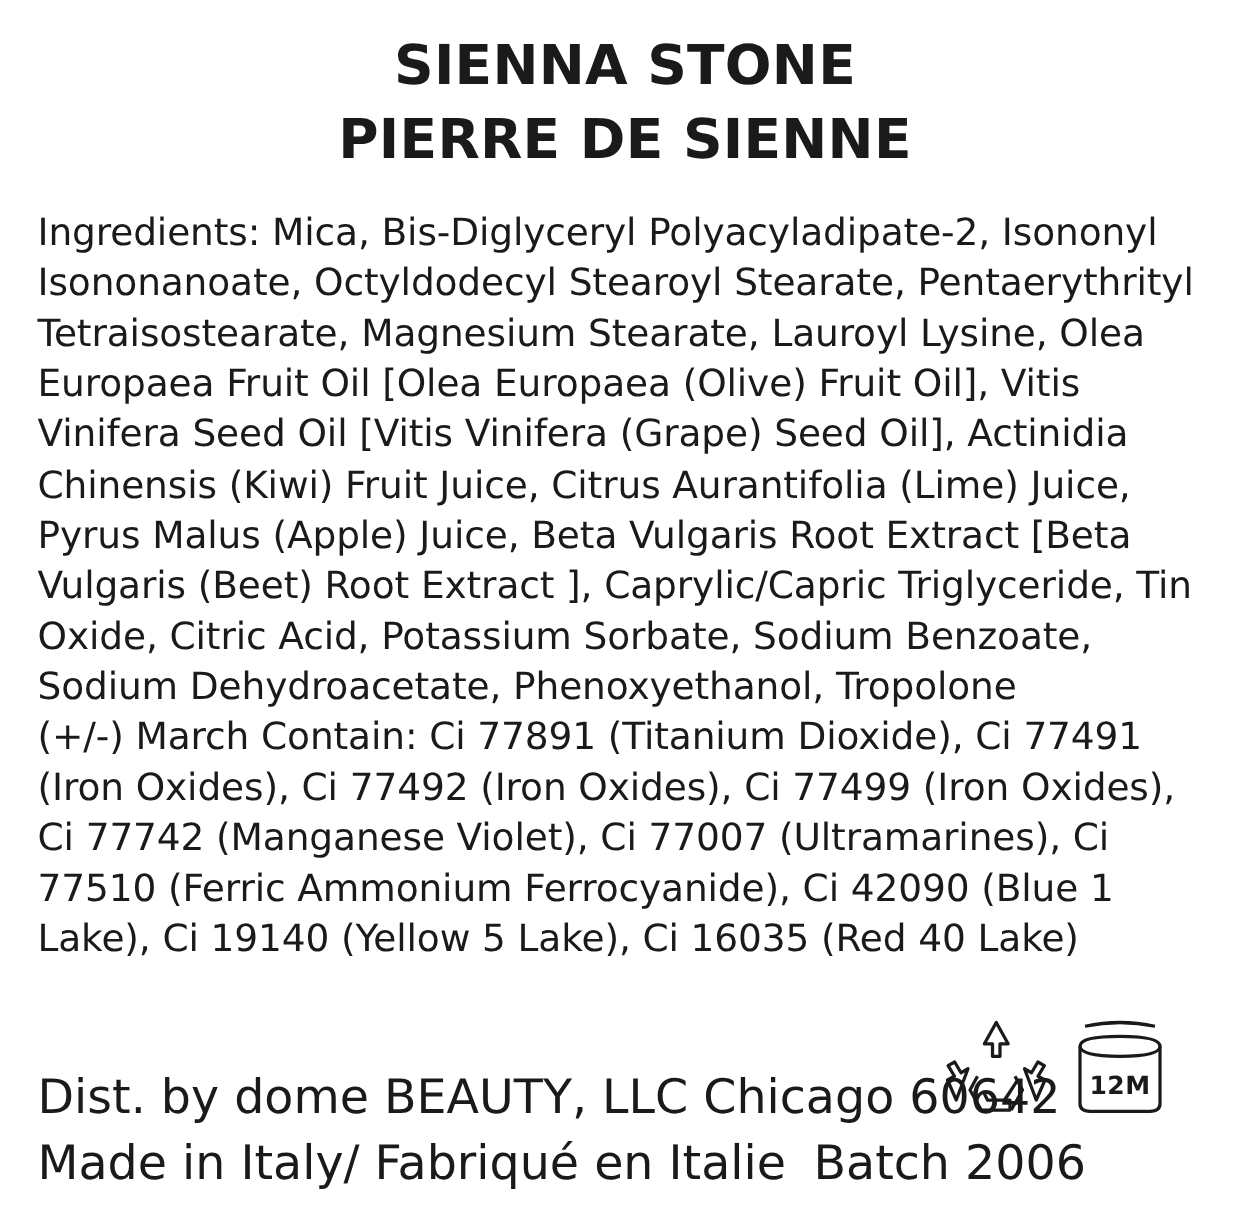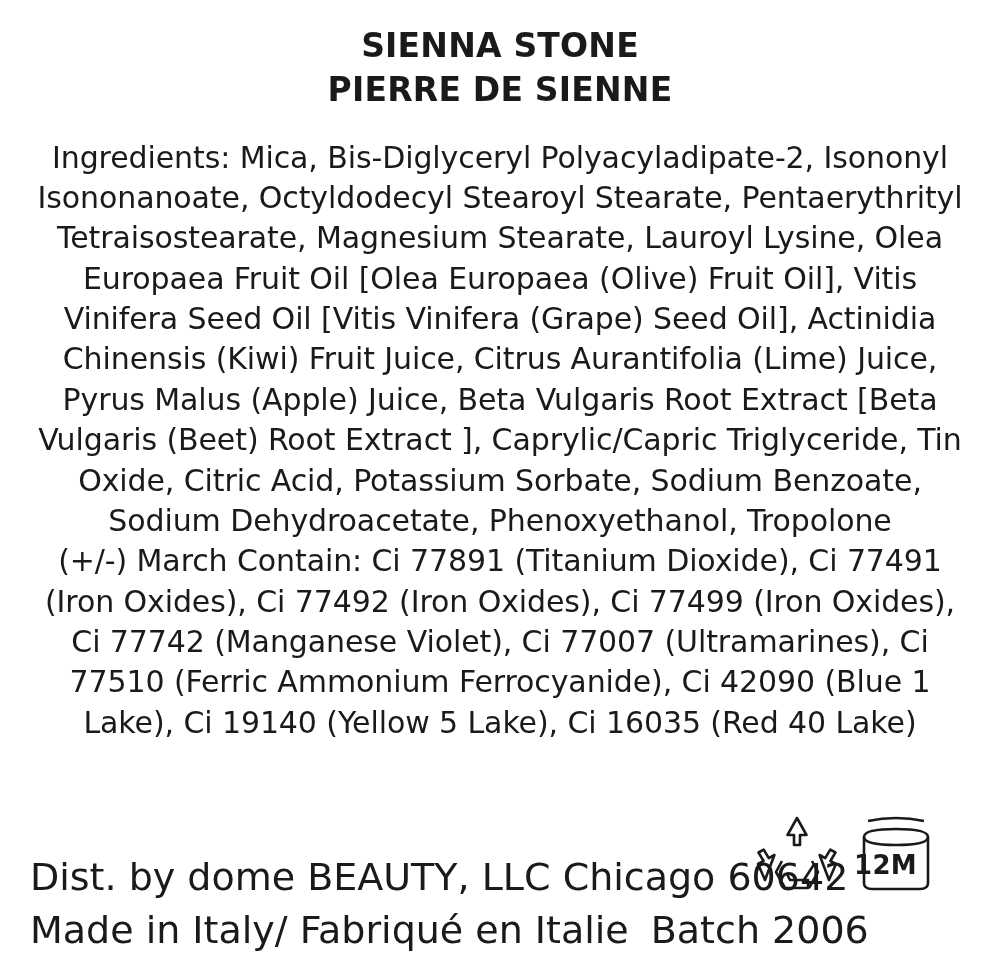--- a/index.html
+++ b/index.html
@@ -17,34 +17,34 @@
   .label {
     position: relative;
     width: 1000px;
     height: 964px;
     box-sizing: border-box;
     padding: 24px 30px 10px 30px;
   }
   .title-block {
     text-align: center;
     font-weight: bold;
-    font-size: 33px;
+    font-size: 44px;
     letter-spacing: 0.2px;
     line-height: 1.33;
     margin-bottom: 26px;
   }
   .title-line {
     display: block;
     white-space: nowrap;
   }
   .ingredients {
     font-size: 30px;
     line-height: 1.345;
     letter-spacing: -0.1px;
-    text-align: center;
+    text-align: left;
   }
   .ingredients p {
     margin: 0;
   }
   .may-contain {
     margin-top: 0;
   }
   .footer {
     position: absolute;
     left: 30px;
@@ -77,22 +77,22 @@
   .pao-wrap {
     position: relative;
     width: 84px;
     height: 78px;
   }
   .pao-text {
     position: absolute;
     left: 0;
     right: 0;
     bottom: 13px;
-    text-align: left;
-    font-size: 26px;
+    text-align: center;
+    font-size: 20px;
     font-weight: 600;
     letter-spacing: 0.3px;
   }
 </style>
 </head>
 <body>
 
 <div class="label">
 
   <div class="title-block">

